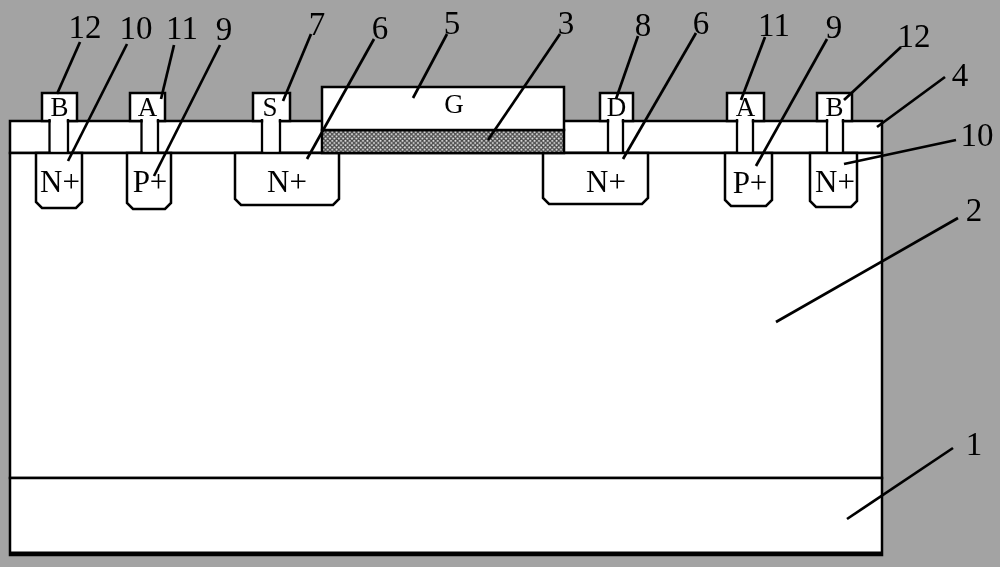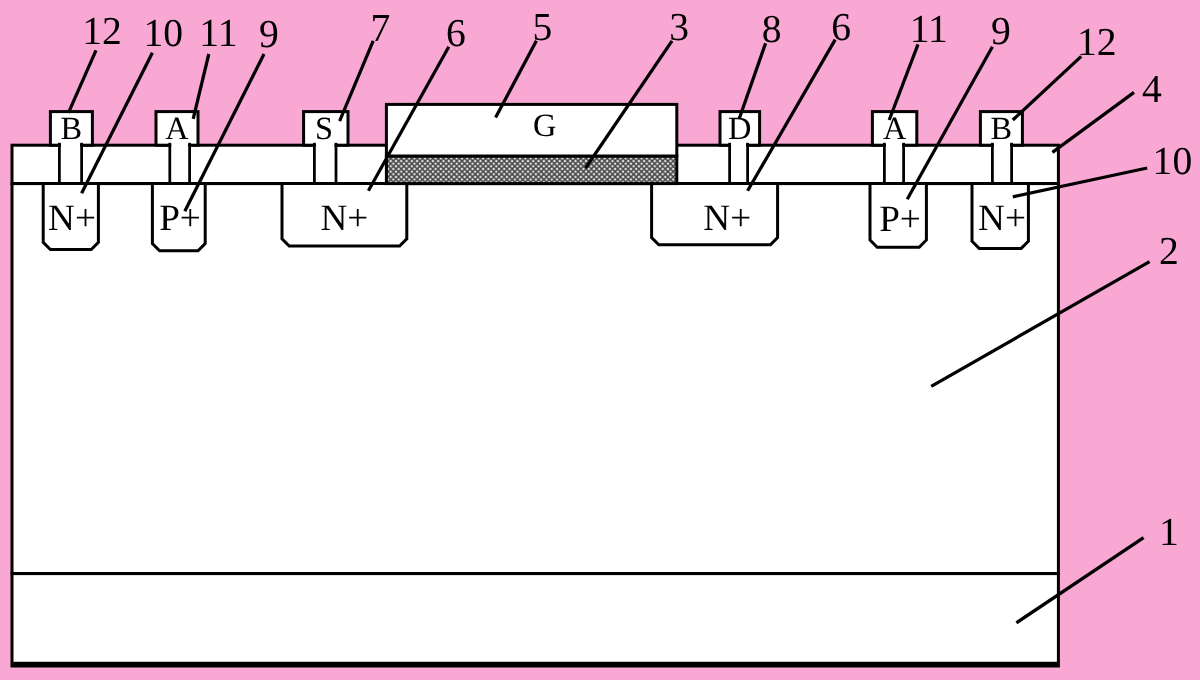--- a/index.html
+++ b/index.html
@@ -1,20 +1,20 @@
 <!DOCTYPE html>
 <html><head>
 <meta charset="utf-8">
 <style>
   html, body { margin: 0; padding: 0; background: #ffffff; }
   .stage {
     position: relative;
     width: 1000px;
     height: 567px;
-    background: #f9a8d4;
+    background: #a3a3a3;
     overflow: hidden;
   }
   svg { display: block; }
   svg text {
     font-family: "Liberation Serif", "DejaVu Serif", serif;
     fill: #000000;
     text-anchor: middle;
     dominant-baseline: central;
   }
   .callout-text { font-size: 33px; }

